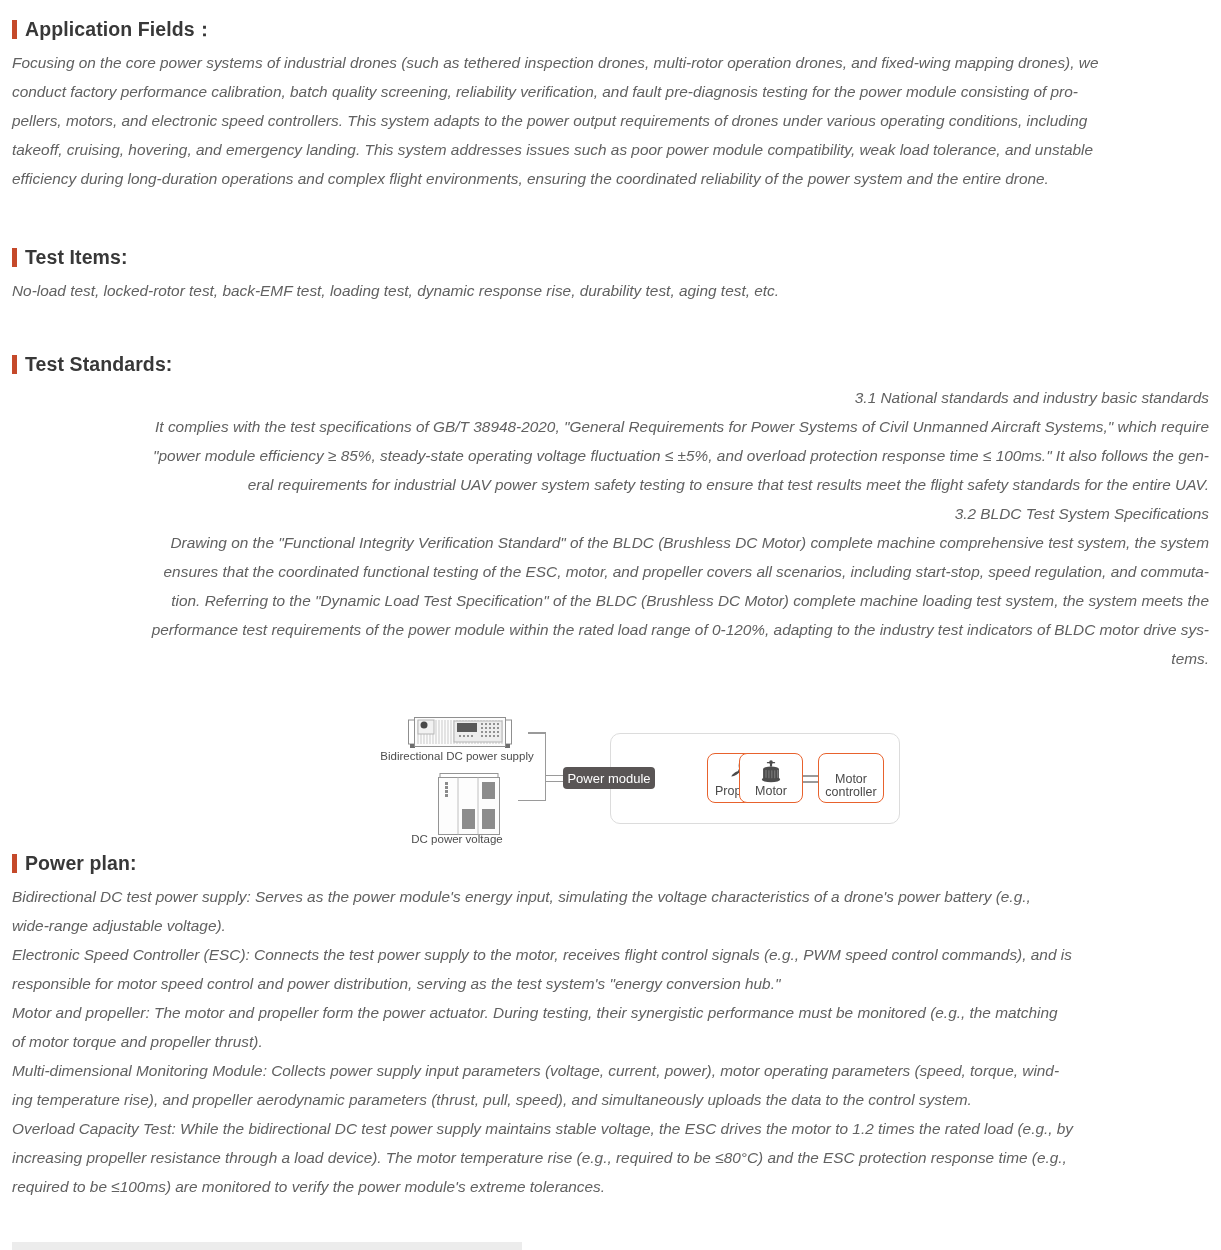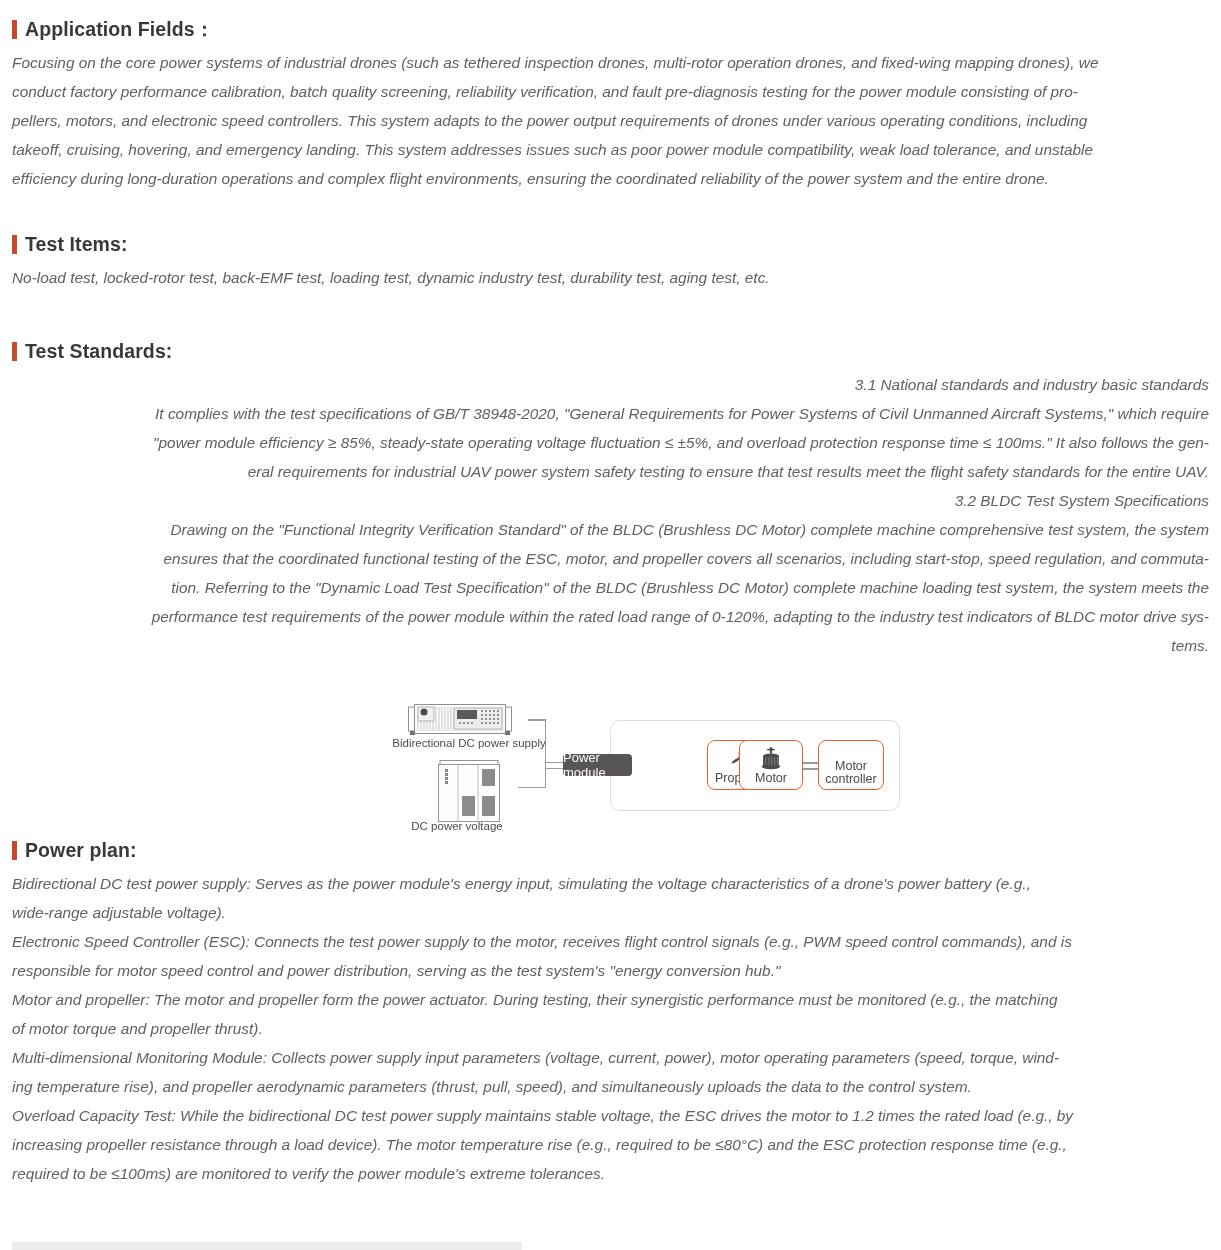--- a/index.html
+++ b/index.html
@@ -15,32 +15,32 @@
   *{box-sizing:border-box;margin:0;padding:0;}
   html,body{width:1221px;height:1250px;overflow:hidden;background:#ffffff;}
   body{font-family:"Liberation Sans","DejaVu Sans",sans-serif;position:relative;}
   .page{padding:16px 12px 0;position:relative;width:100%;height:100%;}
 
   h2.heading{display:flex;align-items:center;gap:8px;font-size:19.5px;line-height:26px;
     font-weight:600;color:var(--heading-text);letter-spacing:0.1px;margin:0 0 6px;}
   .accent-bar{flex:0 0 auto;width:5px;height:19px;background:var(--accent-bar);margin-top:1px;}
   p.body-text{font-size:15.4px;line-height:29px;color:var(--body-text);white-space:pre;margin:0;font-style:italic;}
 
-  .sec-app{margin-bottom:38px;}
+  .sec-app{margin-bottom:51px;}
   .sec-items{margin-bottom:46px;}
   .sec-standards{margin-bottom:16px;text-align:right;}
   .sec-diagram h2{margin-bottom:6px;}
   .sec-diagram{margin-bottom:5px;}
 
   
   .diagram{position:relative;height:156px;width:100%;}
   .diagram .abs{position:absolute;}
   .d-line{position:absolute;background:var(--diagram-line);}
   .supply-label{position:absolute;font-size:11.5px;color:#4c4c4c;text-align:center;line-height:14px;}
-  .pm-label{position:absolute;left:551px;top:78px;width:69px;height:22px;background:var(--diagram-label-bg);
+  .pm-label{position:absolute;left:551px;top:78px;width:92px;height:22px;background:var(--diagram-label-bg);
     color:#ffffff;font-size:13px;border-radius:4px;display:flex;align-items:center;justify-content:center;z-index:2;}
   .module-container{position:absolute;left:598px;top:44px;width:290px;height:91px;background:#ffffff;
     border:1px solid #dcdcdc;border-radius:10px;z-index:1;}
   .component-box{position:absolute;top:64px;height:50px;background:#ffffff;border:1.5px solid var(--diagram-box-border);
     border-radius:8px;display:flex;flex-direction:column;align-items:center;justify-content:space-between;
     padding:5px 1px 4px;z-index:2;}
   .component-box .box-label{font-size:12.5px;line-height:13px;color:var(--diagram-text);text-align:center;}
   .box-propeller{left:695px;width:66px;}
   .box-motor{left:727px;width:64px;justify-content:space-between;}
   .box-controller{left:806px;width:66px;padding-top:19px;}
@@ -62,21 +62,21 @@
 pellers, motors, and electronic speed controllers. This system adapts to the power output requirements of drones under various operating conditions, including
 takeoff, cruising, hovering, and emergency landing. This system addresses issues such as poor power module compatibility, weak load tolerance, and unstable
 efficiency during long-duration operations and complex flight environments, ensuring the coordinated reliability of the power system and the entire drone.</p>
   </section>
 
   <section class="sec-items">
     <h2 class="heading">
       <span class="accent-bar"></span>
       <span>Test Items:</span>
     </h2>
-    <p class="body-text">No-load test, locked-rotor test, back-EMF test, loading test, dynamic industry test, durability test, aging test, etc.</p>
+    <p class="body-text">No-load test, locked-rotor test, back-EMF test, loading test, dynamic response rise, durability test, aging test, etc.</p>
   </section>
 
   <section class="sec-standards">
     <h2 class="heading">
       <span class="accent-bar"></span>
       <span>Test Standards:</span>
     </h2>
     <p class="body-text">3.1 National standards and industry basic standards
 It complies with the test specifications of GB/T 38948-2020, "General Requirements for Power Systems of Civil Unmanned Aircraft Systems," which require
 "power module efficiency ≥ 85%, steady-state operating voltage fluctuation ≤ ±5%, and overload protection response time ≤ 100ms." It also follows the gen-
@@ -154,21 +154,21 @@
             <circle cx="78" cy="22" r="1"></circle>
             <circle cx="82" cy="22" r="1"></circle>
             <circle cx="86" cy="22" r="1"></circle>
             <circle cx="90" cy="22" r="1"></circle>
           <circle cx="52" cy="22" r="1"></circle>
             <circle cx="56" cy="22" r="1"></circle>
             <circle cx="60" cy="22" r="1"></circle>
             <circle cx="64" cy="22" r="1"></circle>
         </g>
       </svg>
-      <div class="supply-label" style="left:332px;top:60px;width:250px;text-align:center;">Bidirectional DC power supply</div>
+      <div class="supply-label" style="left:320px;top:60px;width:250px;text-align:center;">Bidirectional DC power supply</div>
 
       <svg class="abs" style="left:425px;top:84px;" width="64" height="66" viewBox="0 0 64 66">
         <rect x="3" y="0.5" width="58" height="4" fill="#ffffff" stroke="#949494"></rect>
         <rect x="1.5" y="4.5" width="61" height="57" fill="#fdfdfd" stroke="#949494"></rect>
         <line x1="21" y1="4.5" x2="21" y2="61.5" stroke="#c0c0c0"></line>
         <line x1="41" y1="4.5" x2="41" y2="61.5" stroke="#c0c0c0"></line>
         <g fill="#8a8a8a">
           <rect x="8" y="9" width="3" height="3"></rect>
             <rect x="8" y="13" width="3" height="3"></rect>
           <rect x="8" y="17" width="3" height="3"></rect>

